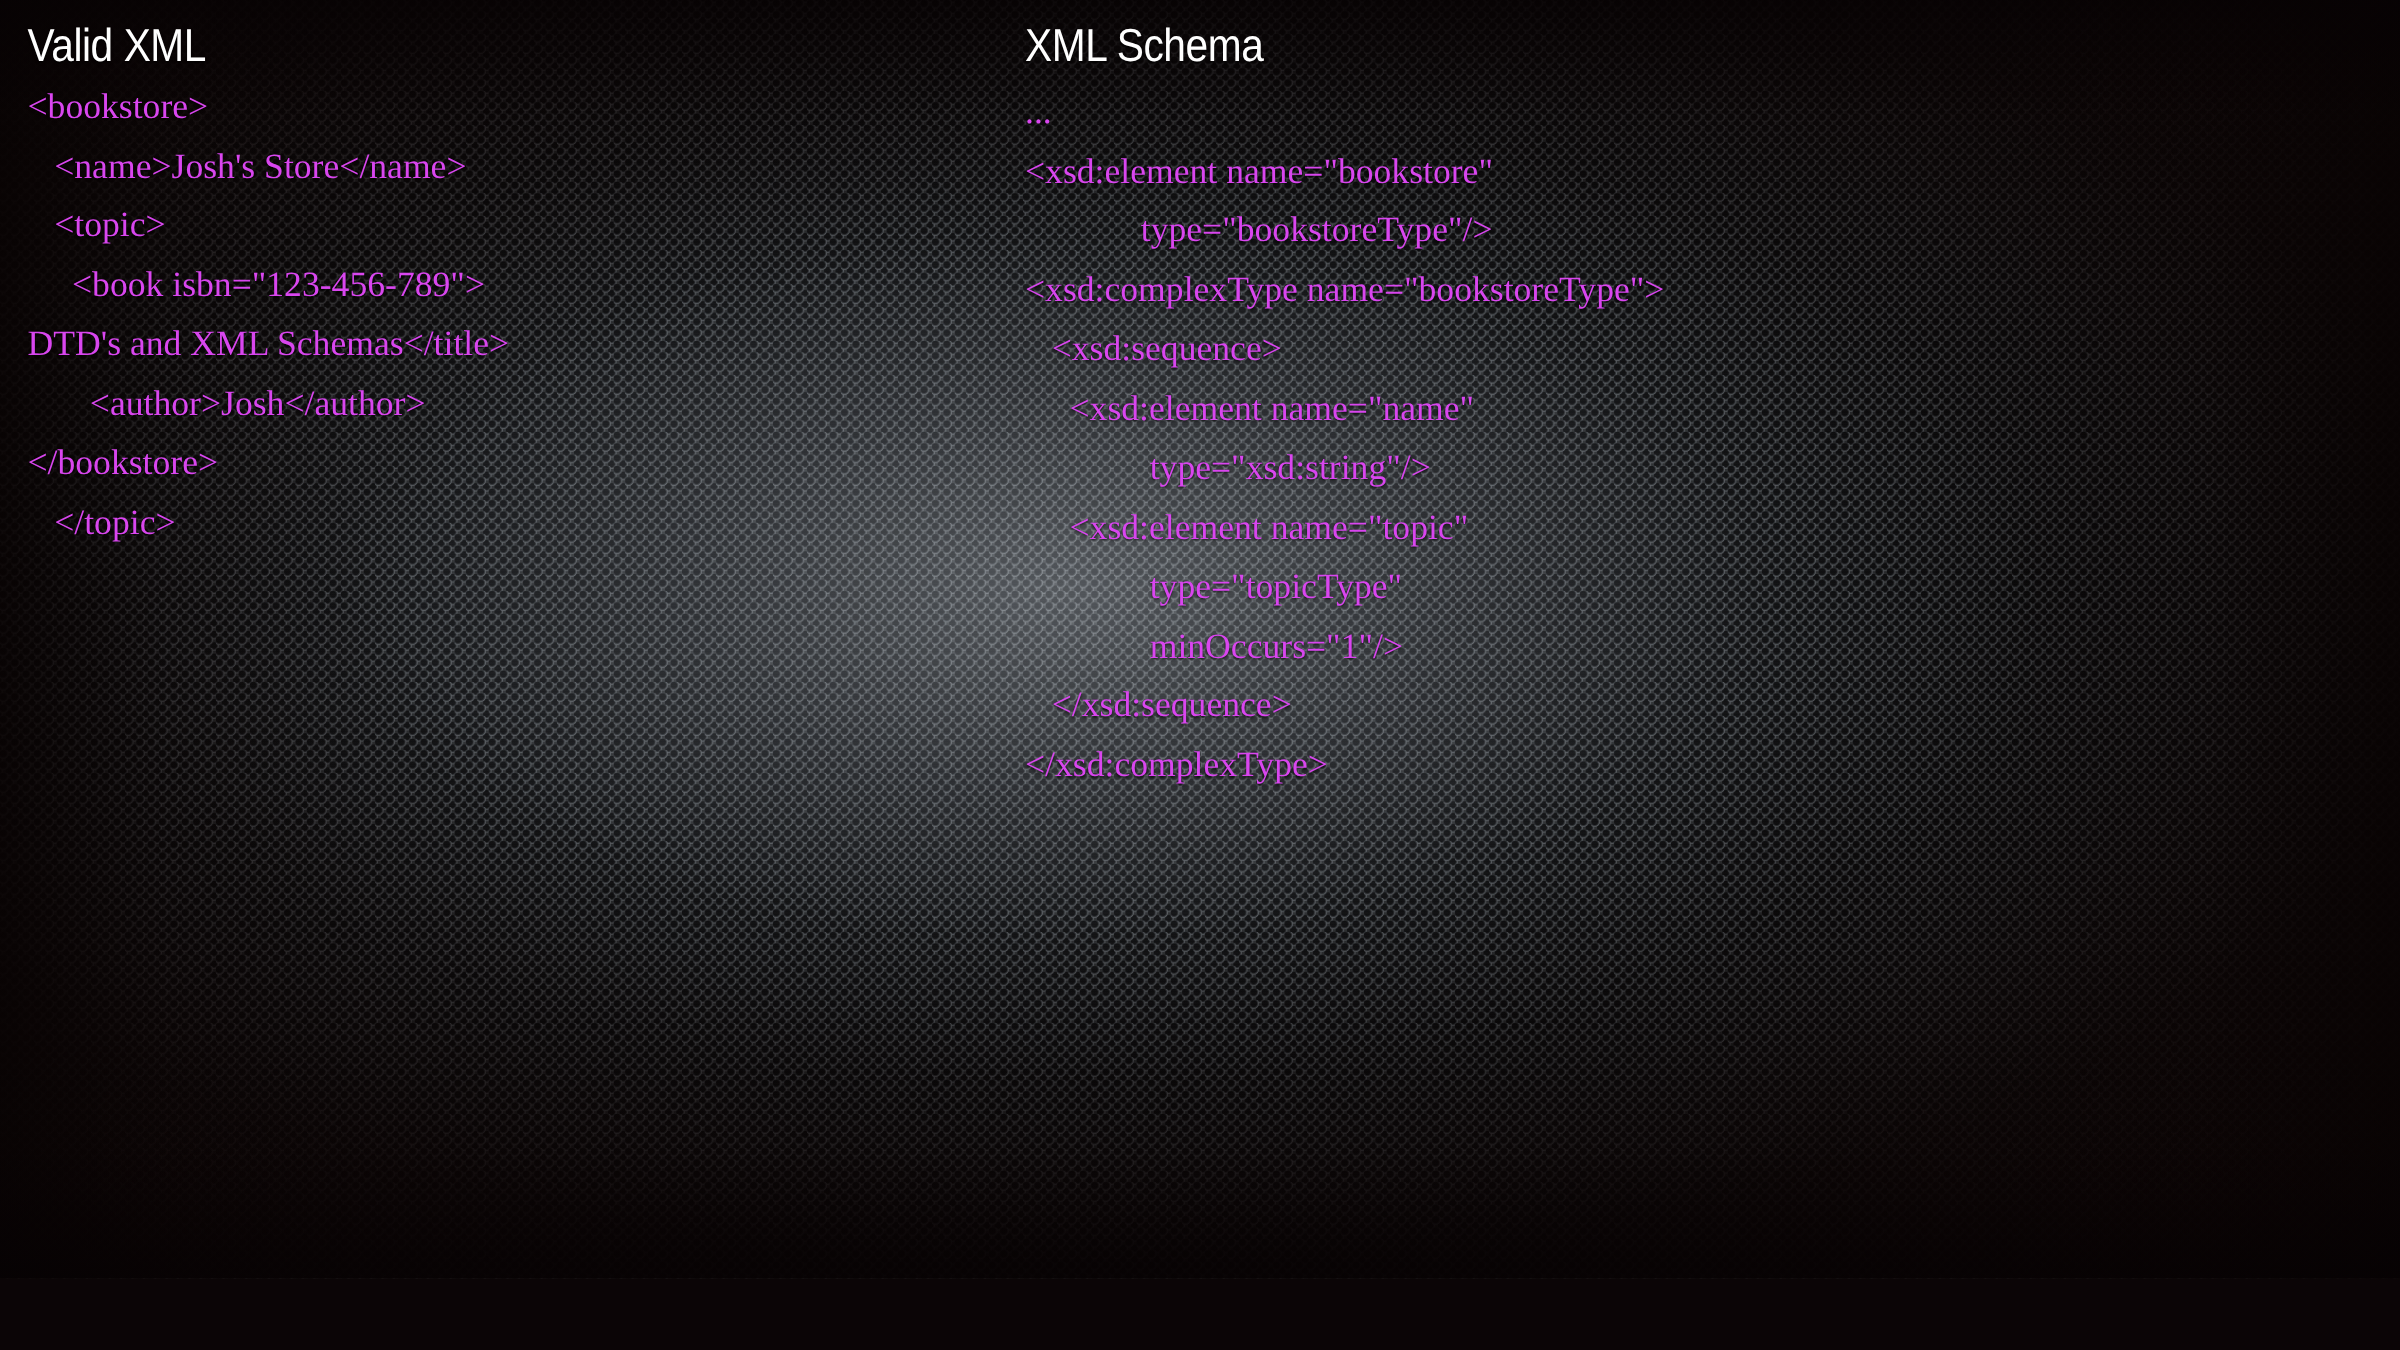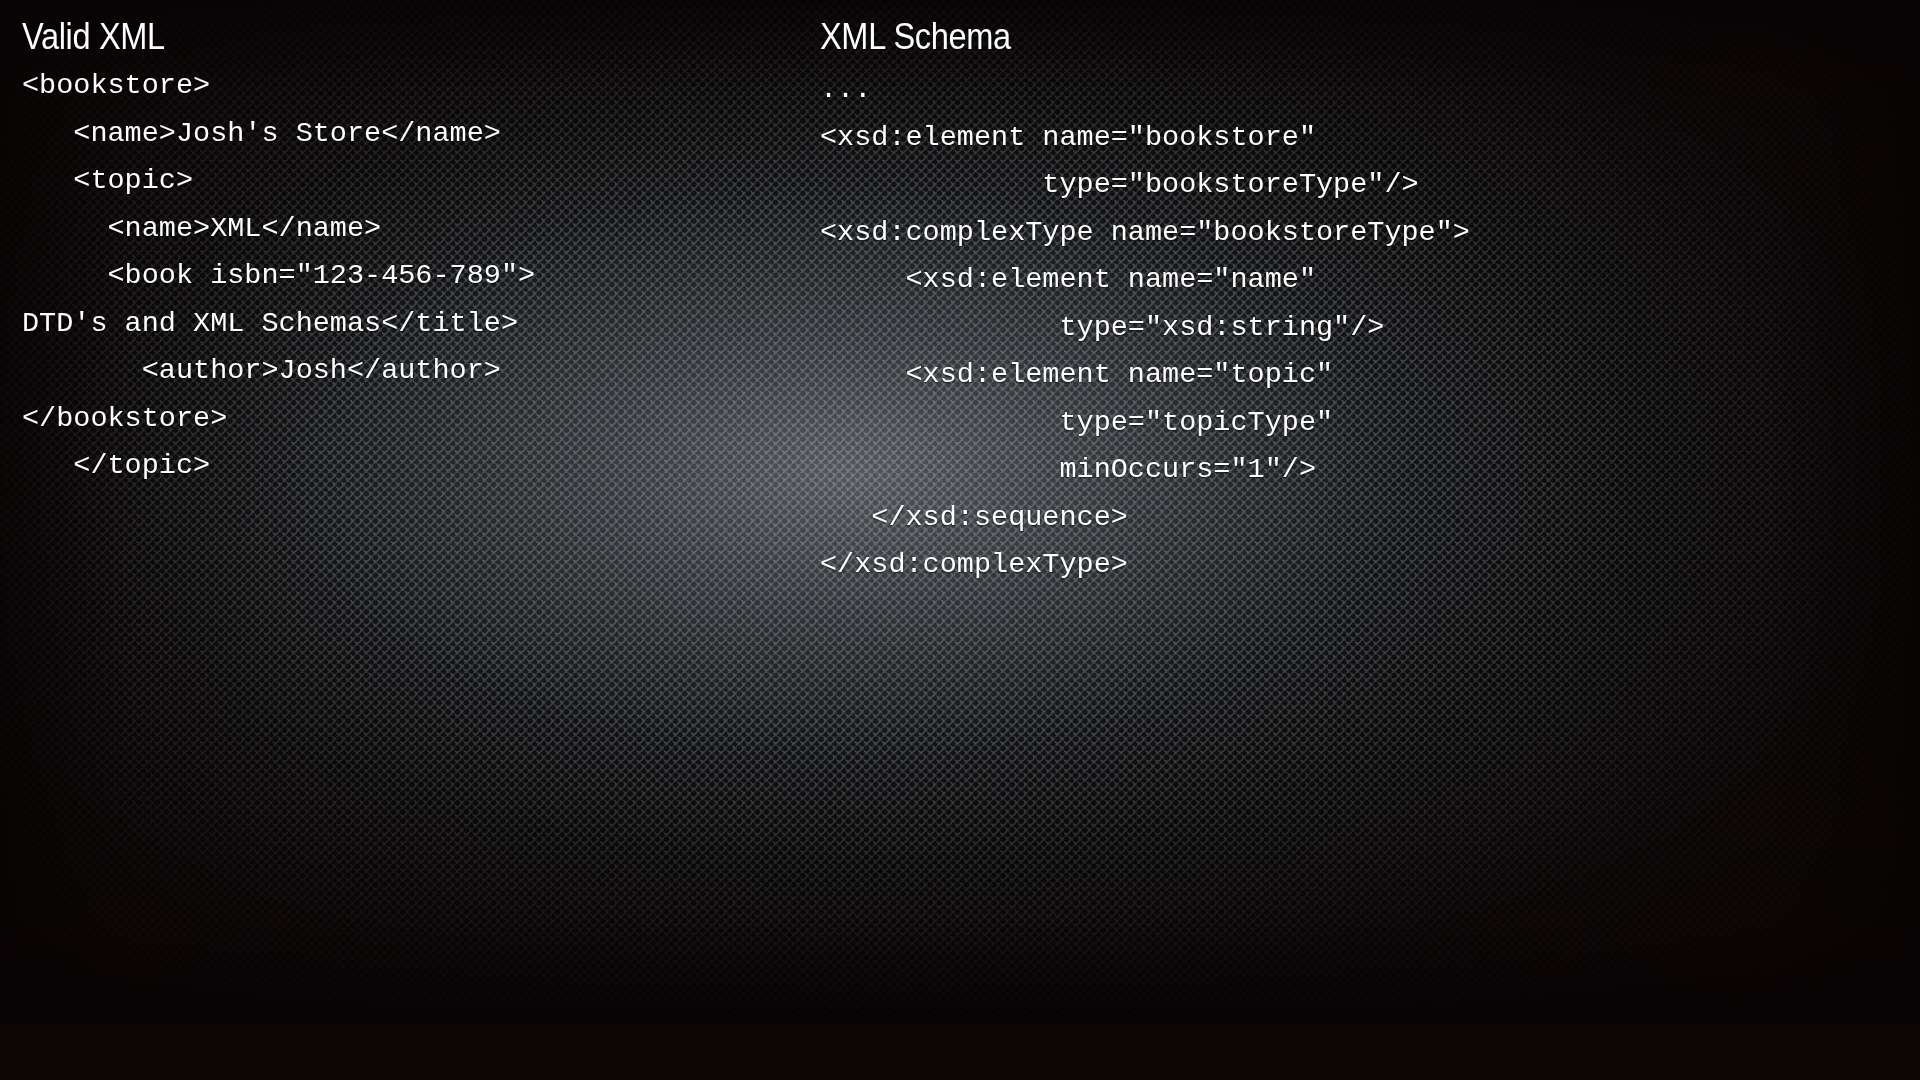--- a/index.html
+++ b/index.html
@@ -126,24 +126,24 @@
   #col-left  .col-title { padding-top: 14px; }
   #col-right .col-title { padding-top: 14px; }
 
   .code {
     font-family: "DejaVu Serif", "Liberation Serif", serif;
     font-size: 0px; 
     margin: 0;
   }
 
   .code-line {
-    font-family: Liberation Mono, monospace;
+    font-family: Liberation Serif, serif;
     font-size: 28.5px;
     line-height: 47.5px;
-    color: #ffffff;
+    color: #d946ef;
     white-space: pre;
     letter-spacing: 0px;
     text-shadow: 0 1px 2px rgba(0,0,0,.70);
     margin: 0;
   }
 
   #col-right .code-line { font-size: 28.5px; line-height: 47.5px; }
 
   
   #col-left .code { margin-top: 0px; }
@@ -162,36 +162,36 @@
   <div class="tex-topfade"></div>
 
   <div class="content">
 
     <div class="column" id="col-left">
       <div class="col-title">Valid XML</div>
       <div class="code">
         <div class="code-line">&lt;bookstore&gt;</div>
         <div class="code-line">   &lt;name&gt;Josh's Store&lt;/name&gt;</div>
         <div class="code-line">   &lt;topic&gt;</div>
-        <div class="code-line">     &lt;name&gt;XML&lt;/name&gt;</div>
         <div class="code-line">     &lt;book isbn="123-456-789"&gt;</div>
         <div class="code-line">DTD's and XML Schemas&lt;/title&gt;</div>
         <div class="code-line">       &lt;author&gt;Josh&lt;/author&gt;</div>
         <div class="code-line">&lt;/bookstore&gt;</div>
         <div class="code-line">   &lt;/topic&gt;</div>
       </div>
     </div>
 
     <div class="column" id="col-right">
       <div class="col-title">XML Schema</div>
       <div class="code">
         <div class="code-line">...</div>
         <div class="code-line">&lt;xsd:element name="bookstore"</div>
         <div class="code-line">             type="bookstoreType"/&gt;</div>
         <div class="code-line">&lt;xsd:complexType name="bookstoreType"&gt;</div>
+        <div class="code-line">   &lt;xsd:sequence&gt;</div>
         <div class="code-line">     &lt;xsd:element name="name"</div>
         <div class="code-line">              type="xsd:string"/&gt;</div>
         <div class="code-line">     &lt;xsd:element name="topic"</div>
         <div class="code-line">              type="topicType"</div>
         <div class="code-line">              minOccurs="1"/&gt;</div>
         <div class="code-line">   &lt;/xsd:sequence&gt;</div>
         <div class="code-line">&lt;/xsd:complexType&gt;</div>
       </div>
     </div>
 

